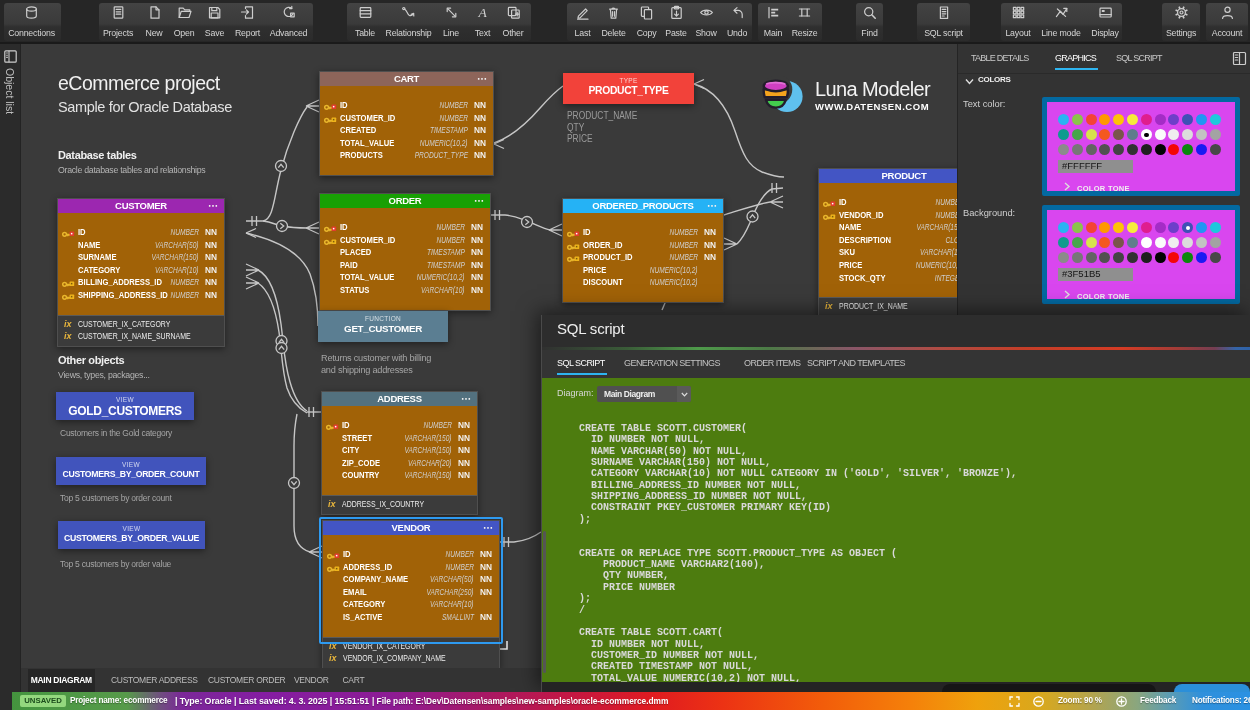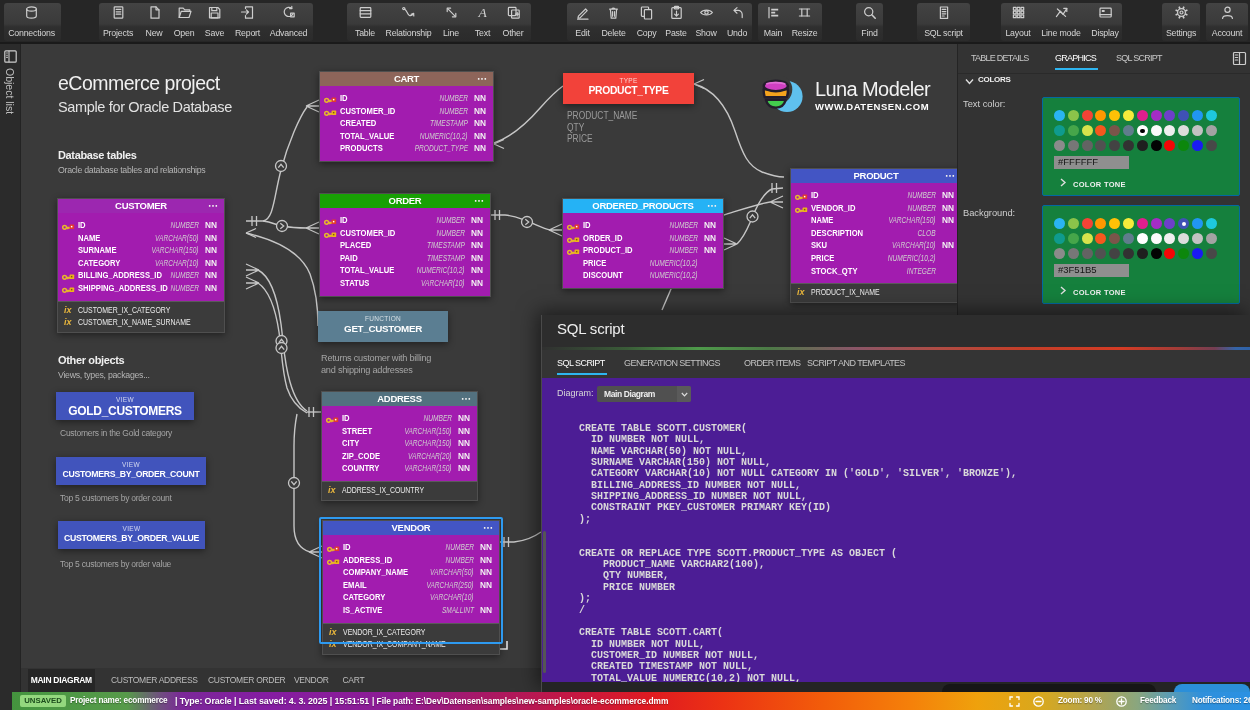--- a/index.html
+++ b/index.html
@@ -16,47 +16,47 @@
 .h2{position:absolute;left:58px;top:98.5px;font-size:14.5px;letter-spacing:-0.35px;color:#e2e2e2;z-index:3}
 .h3{position:absolute;font-size:11px;letter-spacing:-0.35px;font-weight:bold;color:#f0f0f0;z-index:3}
 .h4{position:absolute;font-size:8.8px;letter-spacing:-0.3px;color:#b5b5b5;z-index:3}
 .cap{position:absolute;font-size:8.5px;letter-spacing:-0.25px;color:#a5a5a5;line-height:11.5px;z-index:3}
 .attr{position:absolute;font-size:10px;color:#9a9a9a;z-index:3;transform:scaleX(.84);transform-origin:0 50%}
 
 .lay{position:absolute;left:0;top:0;z-index:2}
 .tbl{position:absolute;z-index:3;border:1px solid #4f4f4f;box-shadow:0 2px 7px rgba(0,0,0,.45);font-family:"Liberation Sans",sans-serif}
 .th{height:14px;line-height:14px;text-align:center;font-size:9.5px;letter-spacing:-0.3px;font-weight:bold;color:#fff;position:relative}
 .dots{position:absolute;right:5px;top:0;font-size:10px;color:#eee;letter-spacing:1px}
-.tb{background:#a21caf;padding:6px 0}
+.tb{background:#a16207;padding:13px 0}
 .tr{position:relative;height:12.6px;line-height:12.6px}
 .ic{position:absolute;left:4px;top:2px}
 .nm{position:absolute;left:20px;font-size:9.2px;font-weight:bold;color:#fff;white-space:nowrap;transform:scaleX(.83);transform-origin:0 50%}
 .tp{position:absolute;right:25px;font-size:9px;font-style:italic;color:#cfcfcf;white-space:nowrap;transform:scaleX(.73);transform-origin:100% 50%}
 .nn{position:absolute;right:7px;font-size:8.3px;font-weight:bold;color:#f2f2f2}
 .ixa{background:#3b3b3b;border-top:1px solid #5a5a5a;padding:2px 0 3px}
 .ixm{position:absolute;left:6px;font-size:9px;font-weight:bold;font-style:italic;color:#e7b53c}
 .nm2{position:absolute;left:20px;font-size:8.4px;color:#ececec;white-space:nowrap;transform:scaleX(.83);transform-origin:0 50%}
 .vbox{position:absolute;z-index:3;text-align:center;color:#fff;box-shadow:0 2px 7px rgba(0,0,0,.45)}
 .vkind{font-size:6.5px;opacity:.75;margin-top:3.5px;letter-spacing:.3px}
 .vname{font-size:10.3px;letter-spacing:-0.3px;font-weight:bold;margin-top:1px}
 
 .rp{position:absolute;left:957px;top:44px;width:293px;height:666px;background:#333;border-left:1px solid #242424;z-index:6}
 .rtab{position:absolute;top:9px;font-size:9px;letter-spacing:-0.75px}
-.swp{position:absolute;left:84px;width:198px;height:99px;background:#15803d;border:1px solid #0369a1;border-radius:2px}
+.swp{position:absolute;left:84px;width:198px;height:99px;background:#d946ef;border:5px solid #0369a1;border-radius:2px}
 .sw{position:absolute;width:11px;height:11px;border-radius:50%}
 .swin{position:absolute;left:11px;top:58px;width:75px;height:12.5px;background:#8f8f8f;font-size:9.5px;color:#161616;line-height:12.5px;padding-left:4px}
 .ctone{position:absolute;left:16px;top:80px;font-size:7.5px;letter-spacing:-0.1px;font-weight:bold;color:#f0f0f0}
 .ctone span{margin-left:6px;letter-spacing:.3px}
 
 .dlg{position:absolute;left:541px;top:315px;width:709px;height:377px;z-index:7;box-shadow:-4px -4px 18px rgba(0,0,0,.5);border-left:1px solid #4a4a4a}
 .dhead{height:32px;background:#2d2d2d;font-size:15px;letter-spacing:-0.2px;color:#efefef;padding:5px 0 0 15px}
 .rainbow{height:2.5px;background:linear-gradient(90deg,#303030 0%,#3a5c38 12%,#4e9a4a 22%,#4c7a46 32%,#8a5668 44%,#b04c44 56%,#c43e28 68%,#d43b24 82%,#a03c38 90%,#743e52 95%,#3464a8 98%,#2e62a8 100%)}
 .dtabs{position:relative;height:28px;background:#343434}
 .dtabs span{position:absolute;top:8px;font-size:9px;color:#c3c3c3;letter-spacing:-0.55px}
-.dbody{position:relative;height:304px;background:#4c1d95;overflow:hidden}
+.dbody{position:relative;height:304px;background:#4d7c0f;overflow:hidden}
 .dsel{position:absolute;left:55px;top:8.5px;width:94px;height:16px;background:#505050;border-radius:2px;font-size:8.5px;letter-spacing:-0.4px;font-weight:bold;color:#f0f0f0;line-height:16px;padding-left:7px}
 .dselbtn{position:absolute;right:0;top:0;width:14px;height:16px;background:#5a5a5a;border-radius:0 2px 2px 0;text-align:center}
 .code{position:absolute;left:37px;top:45.5px;font-family:"Liberation Mono",monospace;font-size:10px;line-height:11.35px;font-weight:bold;color:#d9d9d9}
 .dfoot{height:10.5px;background:#242424}
 
 .btabbar{position:absolute;left:21px;top:668px;width:936px;height:24px;background:#333;z-index:4}
 .btab{position:absolute;top:1px;height:22.5px;line-height:22.5px;font-size:8.5px;color:#bdbdbd;letter-spacing:-0.3px}
 .btab.act{background:#262626;color:#fff;font-weight:bold;text-align:center}
 
 .sbar{position:absolute;left:12px;top:692px;width:1250px;height:28px;z-index:9}
@@ -129,21 +129,21 @@
         <rect x="2.4" y="2.4" width="7.6" height="8.2" rx="0.8" stroke="#cdcdcd" stroke-width="1.2" fill="none" stroke-linecap="round" stroke-linejoin="round"></rect>
         <rect x="5.6" y="5" width="7.6" height="8.2" rx="0.8" stroke="#cdcdcd" stroke-width="1.2" fill="none" stroke-linecap="round" stroke-linejoin="round"></rect>
         <path d="M9.4,9.1 H13 M11.2,7.3 V10.9" stroke="#cdcdcd" stroke-width="1.2" fill="none" stroke-linecap="round" stroke-linejoin="round"></path>
       </svg></div>
 <div class="tlab" style="left:453px">Other</div>
 <div class="tgrp" style="left:567px;width:185px"></div>
 <div class="tico" style="left:575.0px"><svg width="15" height="15" viewBox="0 0 15 15">
         <path d="M3.4,11.2 L10.6,4 L12.2,5.6 L5,12.8 L3,13.2 Z" stroke="#cdcdcd" stroke-width="1.2" fill="none" stroke-linecap="round" stroke-linejoin="round"></path>
         <path d="M2.6,14.2 H13" stroke="#cdcdcd" stroke-width="1.2" fill="none" stroke-linecap="round" stroke-linejoin="round"></path>
       </svg></div>
-<div class="tlab" style="left:522.5px">Edit</div>
+<div class="tlab" style="left:522.5px">Last</div>
 <div class="tico" style="left:606.0px"><svg width="15" height="15" viewBox="0 0 15 15">
         <path d="M3.6,4.2 H11.4 M6,4.2 C6,2.6 9,2.6 9,4.2" stroke="#cdcdcd" stroke-width="1.2" fill="none" stroke-linecap="round" stroke-linejoin="round"></path>
         <path d="M4.4,4.6 L5.2,13.2 H9.8 L10.6,4.6" stroke="#cdcdcd" stroke-width="1.2" fill="none" stroke-linecap="round" stroke-linejoin="round"></path>
         <path d="M6.5,6.6 V11.2 M8.5,6.6 V11.2" stroke="#cdcdcd" stroke-width="1.2" fill="none" stroke-linecap="round" stroke-linejoin="round"></path>
       </svg></div>
 <div class="tlab" style="left:553.5px">Delete</div>
 <div class="tico" style="left:639.0px"><svg width="15" height="15" viewBox="0 0 15 15">
         <rect x="2.4" y="2" width="7.2" height="9.4" rx="0.8" stroke="#cdcdcd" stroke-width="1.2" fill="none" stroke-linecap="round" stroke-linejoin="round"></rect>
         <rect x="5.4" y="4.6" width="7.2" height="9.4" rx="0.8" fill="#3a3a3a" stroke="#cdcdcd" stroke-width="1.2"></rect>
       </svg></div>
@@ -477,21 +477,21 @@
 <div class="tr">
         <span class="nm">PRICE</span>
         <span class="tp">NUMERIC(10,2)</span>
       </div>
 <div class="tr">
         <span class="nm">DISCOUNT</span>
         <span class="tp">NUMERIC(10,2)</span>
       </div>
 </div>
 </div>
-<div class="tbl" style="left:790px;top:168px;width:172px">
+<div class="tbl" style="left:818px;top:168px;width:172px">
 <div class="th" style="background:#4355c4">PRODUCT<span class="dots">⋯</span></div>
 <div class="tb">
 <div class="tr">
         <span class="ic"><svg width="13" height="9" viewBox="0 0 13 9">
             <circle cx="2.6" cy="4.3" r="1.9" fill="none" stroke="#e8b62c" stroke-width="1.5"></circle>
             <path d="M4.5,4.3 H8 M5.7,4.3 V6.2 M7.1,4.3 V5.9" stroke="#e8b62c" stroke-width="1.3" fill="none"></path>
             <rect x="7.6" y="1.5" width="4.6" height="4.6" rx="0.7" fill="#e23b2e"></rect>
             <rect x="8.9" y="2.9" width="1.5" height="1.5" fill="#fff"></rect>
           </svg></span>
         <span class="nm">ID</span>

